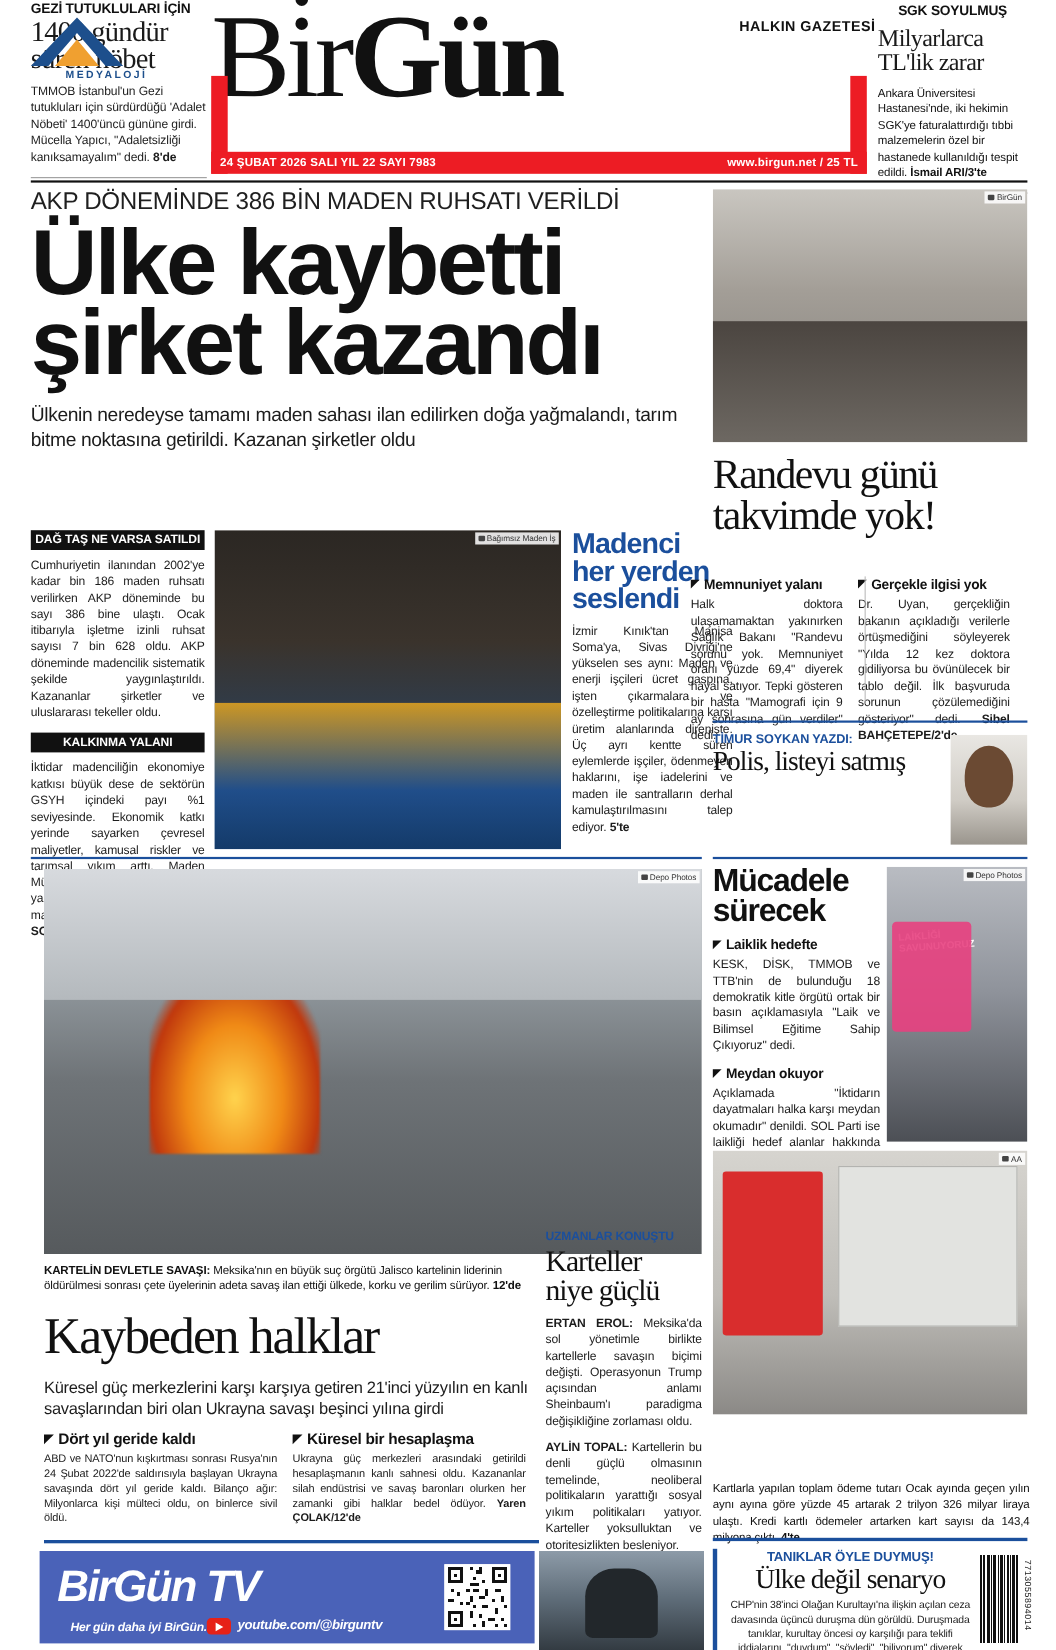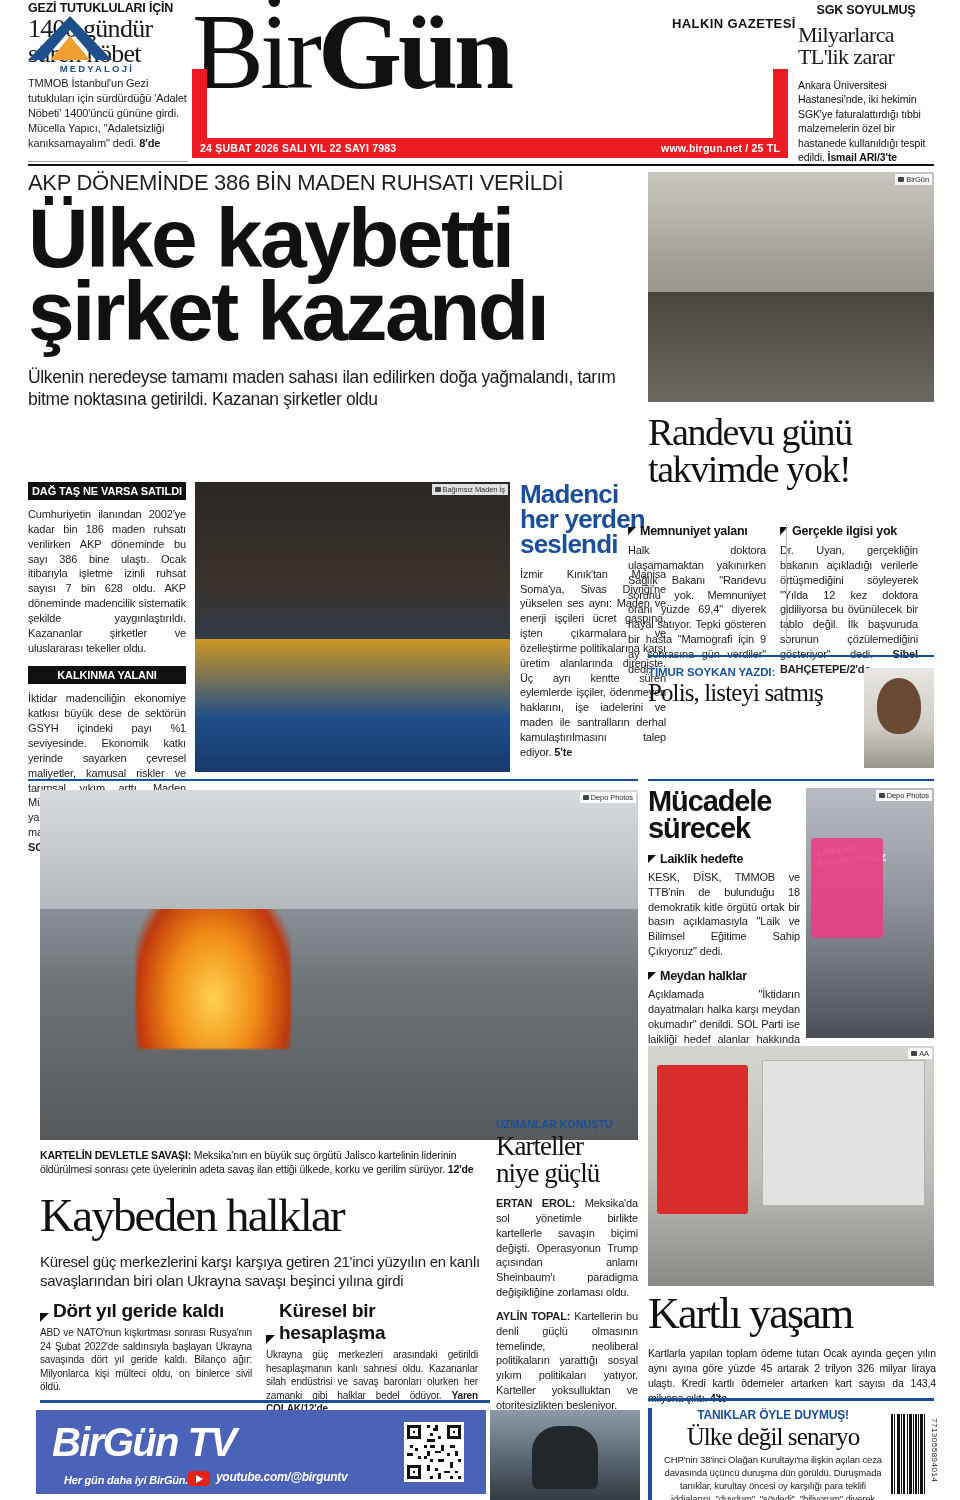--- a/index.html
+++ b/index.html
@@ -171,21 +171,21 @@
     position:absolute; left:40px; top:1192px; width:460px;
     font-family:"Liberation Serif", serif; font-size:47px; letter-spacing:-1.8px;
     color:#111; line-height:1;
   }
   .kaybeden-sub {
     position:absolute; left:40px; top:1252px; width:450px;
     font-size:15px; line-height:1.28; letter-spacing:-0.3px; color:#1c1c1c;
   }
   .kb-two { position:absolute; left:40px; top:1300px; width:450px; }
   .kb-two .c { width:212px; }
-  .kb-two .sub-h { font-size:19px;align-items:flex-end; }
+  .kb-two .sub-h { font-size:14px; }
   .kb-two .sub-h .tri { border-left-width:9px; border-bottom-width:9px; }
   .kb-two .bodytext { margin-top:4px; font-size:10px; text-align:justify; }
 
   
   .kart { position:absolute; left:496px; top:1118px; width:142px; }
   .kart .kick { font-size:11px; font-weight:800; color:#1b4f9c; letter-spacing:-0.2px; }
   .kart .h {
     font-family:"Liberation Serif", serif; font-size:27px; letter-spacing:-1px;
     line-height:1; color:#111; margin-top:3px;
   }
@@ -432,21 +432,21 @@
       <span>Mücadele</span><br>
       <span>sürecek</span>
     </div>
     <div class="sub-h">
       <span class="tri"></span>
       <span>Laiklik hedefte</span>
     </div>
     <div class="bodytext">KESK, DİSK, TMMOB ve TTB'nin de bulunduğu 18 demokratik kitle örgütü ortak bir basın açıklamasıyla "Laik ve Bilimsel Eğitime Sahip Çıkıyoruz" dedi.</div>
     <div class="sub-h">
       <span class="tri"></span>
-      <span>Meydan halklar</span>
+      <span>Meydan okuyor</span>
     </div>
     <div class="bodytext"><span>Açıklamada "İktidarın dayatmaları halka karşı meydan okumadır" denildi. SOL Parti ise laikliği hedef alanlar hakkında suç duyurusunda bulundu. </span><b>7'de</b></div>
 
     <div class="muc-photo">
       <div class="ph ph-protest">
         <div style="position:absolute;left:6%;top:22%;width:56%;color:#fff;font-size:9px;font-weight:800;line-height:1.1;transform:rotate(-4deg);padding:3px">LAİKLİĞİ SAVUNUYORUZ</div>
       </div>
       <div class="credit">Depo Photos</div>
     </div>
   </div>
@@ -487,21 +487,20 @@
       <span>niye güçlü</span>
     </div>
     <div class="bodytext second"><b>ERTAN EROL:</b><span> Meksika'da sol yönetimle birlikte kartellerle savaşın biçimi değişti. Operasyonun Trump açısından anlamı Sheinbaum'ı paradigma değişikliğine zorlaması oldu.</span></div>
     <div class="bodytext"><b>AYLİN TOPAL:</b><span> Kartellerin bu denli güçlü olmasının temelinde, neoliberal politikaların yarattığı sosyal yıkım politikaları yatıyor. Karteller yoksulluktan ve otoritesizlikten besleniyor.</span></div>
   </div>
 
   <div class="atm-photo">
     <div class="ph ph-atm"></div>
     <div class="credit">AA</div>
   </div>
-  <div class="kartli">Kartlı yaşam</div>
   <div class="kartli-body"><span>Kartlarla yapılan toplam ödeme tutarı Ocak ayında geçen yılın aynı ayına göre yüzde 45 artarak 2 trilyon 326 milyar liraya ulaştı. Kredi kartlı ödemeler artarken kart sayısı da 143,4 milyona çıktı. </span><b>4'te</b></div>
 
   <div class="bt-rule-l"></div>
   <div class="bt-rule-r"></div>
 
   <div class="tvbanner">
     <div class="tv-logo">BirGün TV</div>
     <div class="tv-slogan">Her gün daha iyi BirGün...</div>
     <div class="yt-icon"></div>
     <div class="tv-yt">youtube.com/@birguntv</div>

